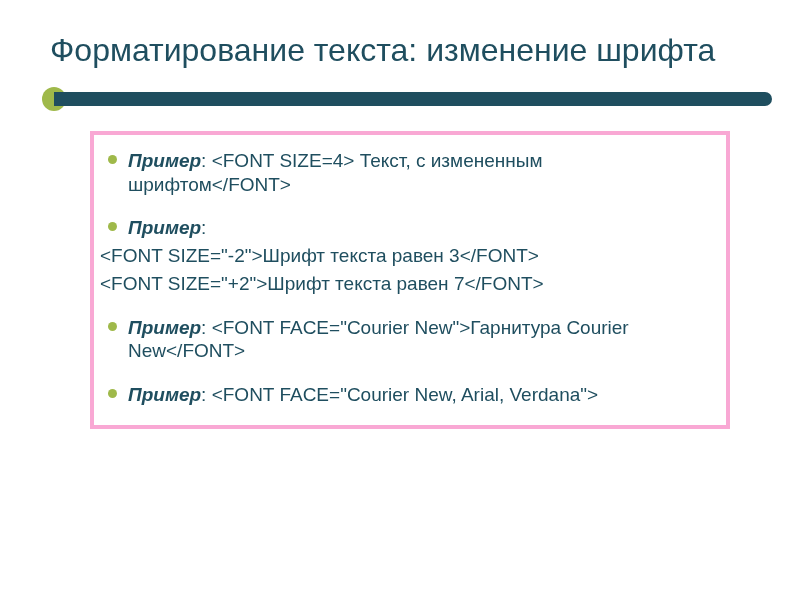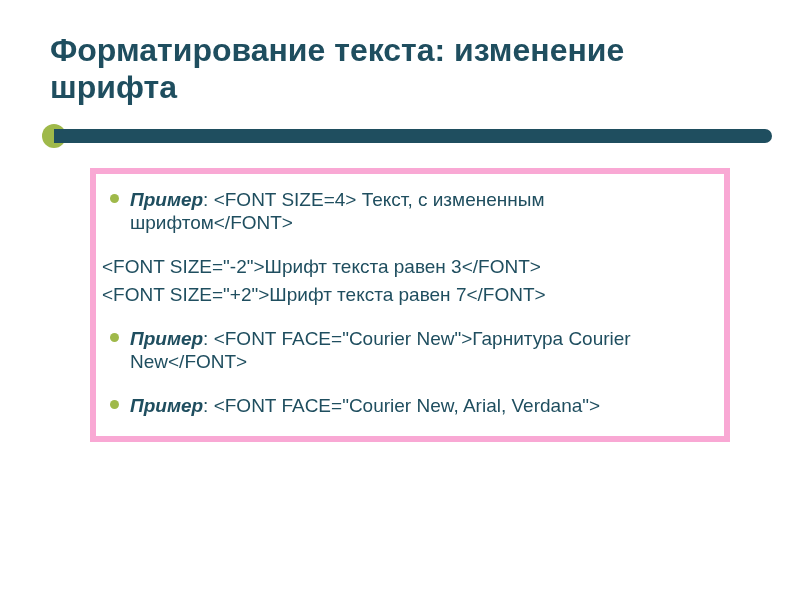--- a/index.html
+++ b/index.html
@@ -7,21 +7,21 @@
     width: 800px;
     height: 600px;
     background: #ffffff;
     font-family: Arial, sans-serif;
     position: relative;
     overflow: hidden;
   }
   .title {
     color: #1f4e5f;
     font-size: 32px;
-    font-weight: bold;
+    font-weight: normal;
     padding: 32px 50px 10px 50px;
     line-height: 1.15;
   }
   .decorator {
     position: relative;
     height: 24px;
     margin: 8px 0 20px 0;
   }
   .decorator-circle {
     position: absolute;
@@ -36,21 +36,21 @@
     position: absolute;
     left: 54px;
     top: 5px;
     right: 28px;
     height: 14px;
     background: #1f4e5f;
     border-radius: 0 7px 7px 0;
   }
   .content-box {
     margin: 0 70px 0 90px;
-    border: 6px solid #f9a8d4;
+    border: 4px solid #f9a8d4;
     padding: 14px 18px 14px 6px;
   }
   ul.main-list {
     list-style: none;
   }
   ul.main-list > li {
     position: relative;
     padding-left: 28px;
     margin-bottom: 20px;
     font-size: 19px;
@@ -91,20 +91,23 @@
   <div class="decorator-bar"></div>
 </div>
 
 <div class="content-box">
   <ul class="main-list">
 
     <li>
       <span class="label">Пример</span><span>: &lt;FONT SIZE=4&gt; Текст, с измененным шрифтом&lt;/FONT&gt;</span>
     </li>
 
+    <li style="margin-bottom:4px;">
+      <span class="label">Пример</span><span>:</span>
+    </li>
     <li class="no-bullet">&lt;FONT SIZE="-2"&gt;Шрифт текста равен 3&lt;/FONT&gt;</li>
     <li class="no-bullet" style="margin-bottom:20px;">&lt;FONT SIZE="+2"&gt;Шрифт текста равен 7&lt;/FONT&gt;</li>
 
     <li>
       <span class="label">Пример</span><span>: &lt;FONT FACE="Courier New"&gt;Гарнитура Courier New&lt;/FONT&gt;</span>
     </li>
 
     <li style="margin-bottom:4px;">
       <span class="label">Пример</span><span>: &lt;FONT FACE="Courier New, Arial, Verdana"&gt;</span>
     </li>

